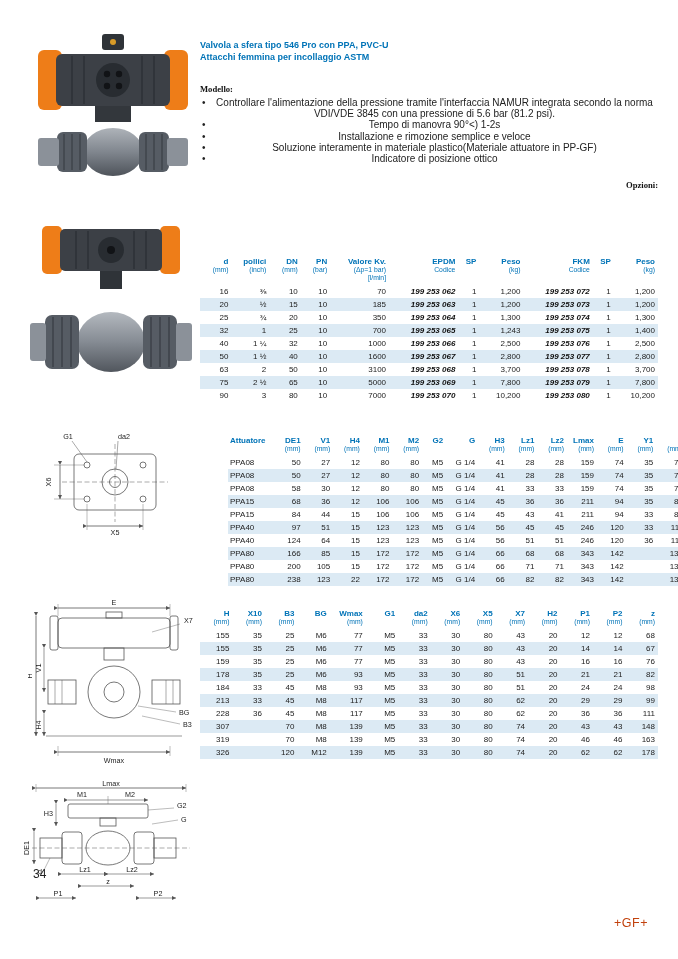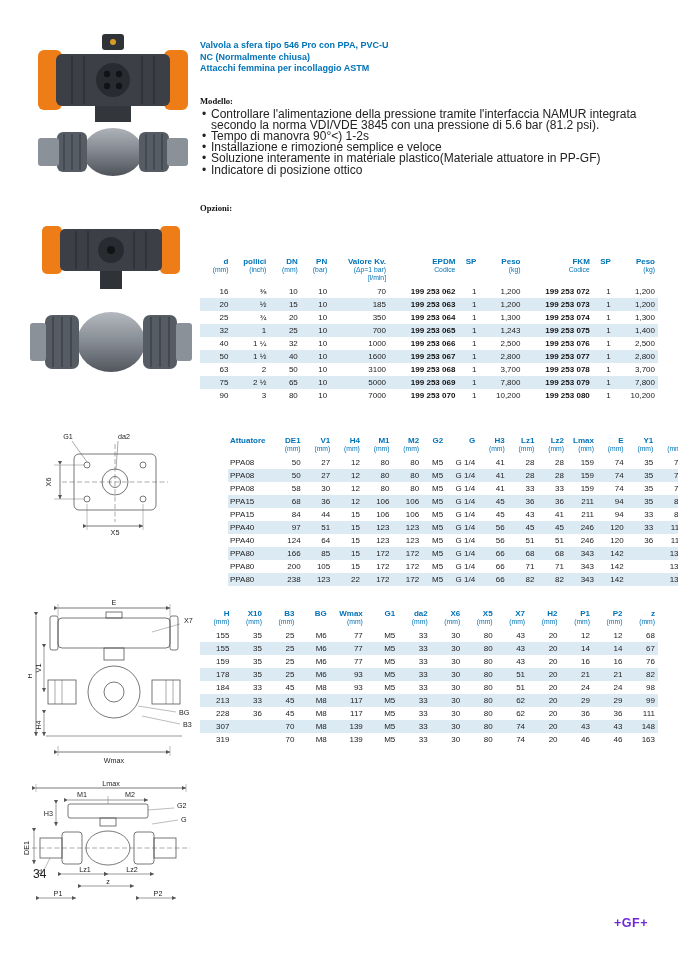--- a/index.html
+++ b/index.html
@@ -9,36 +9,36 @@
 
   
   .photos { position:absolute; left:28px; top:30px; width:172px; }
   .photos svg { display:block; margin:0 0 14px 2px; }
 
   
   .intro { position:absolute; left:200px; top:40px; width:458px; }
   .title div { color:#0073b7; font-weight:bold; font-size:9px; line-height:11.5px; }
   .section-label { font-weight:bold; font-size:8.6px; color:#111;font-family:Liberation Serif, serif; }
   .mt-lg { margin-top:21px; }
-  .mt-sm { margin-top:27px; }
+  .mt-sm { margin-top:16px;text-align:right; }
   ul.bullets { list-style:none; margin-top:3px; }
-  ul.bullets li { font-size:12px; line-height:11.2px; padding-left:11px; position:relative; color:#222; }
+  ul.bullets li { font-size:10px; line-height:11.2px; padding-left:11px; position:relative; color:#222;text-align:center; }
   ul.bullets li::before { content:"\2022"; position:absolute; left:2px; top:0; }
 
   
   .data-table { position:absolute; left:200px; width:458px; border-collapse:collapse; table-layout:fixed; font-size:8px; }
   #table1 { top:257px; }
   #table2 { top:436px;margin-left:28px; }
   #table3 { top:609px; }
   .data-table th { color:#0073b7; text-align:right; vertical-align:top; padding:0 3px 3px 2px; }
   .h-label { font-weight:bold; font-size:8px; line-height:9px; white-space:nowrap; }
   .h-unit  { font-weight:normal; font-size:6.8px; line-height:8px; height:8px; white-space:nowrap; }
   .data-table td { text-align:right; padding:0 3px 0 2px; height:13px; line-height:13px; white-space:nowrap; color:#222; }
   .data-table tbody tr:nth-child(even) { background:#dceaf4; }
-  .data-table td.bold { font-weight:bold; color:#111; }
+  .data-table td.bold { font-weight:bold; color:#111;font-style:italic; }
   .data-table .ta-l { text-align:left; }
 
   #table1 th:nth-child(1){width:30px} #table1 th:nth-child(2){width:36px}
   #table1 th:nth-child(3){width:30px} #table1 th:nth-child(4){width:28px}
   #table1 th:nth-child(5){width:56px} #table1 th:nth-child(6){width:66px}
   #table1 th:nth-child(7){width:20px} #table1 th:nth-child(8){width:42px}
   #table1 th:nth-child(9){width:66px} #table1 th:nth-child(10){width:20px}
   #table1 th:nth-child(11){width:42px}
 
   #table2 th:nth-child(1){width:46px}
@@ -49,21 +49,21 @@
 
   
   .diag { position:absolute; }
   .d1 { left:32px; top:430px; }
   .d2 { left:28px; top:596px; }
   .d3 { left:24px; top:778px; }
   .diag text { font-size:7.2px; fill:#222; font-family:"Liberation Sans", sans-serif; }
 
   
   .footer-left  { position:absolute; left:33px;  top:867px; font-size:12px; color:#222; }
-  .footer-right { position:absolute; right:30px; top:916px; color:#6d28d9; font-weight:bold; font-size:12.5px; letter-spacing:0.5px; }
+  .footer-right { position:absolute; right:30px; top:916px; color:#c2410c; font-weight:normal; font-size:12.5px; letter-spacing:0.5px; }
 </style>
 </head>
 <body>
 
 <div class="page">
 
   <div class="photos">
     <svg width="166" height="172" viewBox="0 0 166 172">
       <defs>
         <linearGradient id="gm1" x1="0" y1="0" x2="0" y2="1">
@@ -136,21 +136,20 @@
           <line x1="139" y1="101" x2="139" y2="151"></line>
       </g>
       <rect x="0" y="107" width="16" height="38" rx="3" fill="#8b9199"></rect>
       <rect x="146" y="107" width="16" height="38" rx="3" fill="#8b9199"></rect>
     </svg>
   </div>
 
   <div class="intro">
     <div class="title">
       <div>Valvola a sfera tipo 546 Pro con PPA, PVC-U</div>
-      <div>NC (Normalmente chiusa)</div>
       <div>Attacchi femmina per incollaggio ASTM</div>
     </div>
     <div class="section-label mt-lg">Modello:</div>
     <ul class="bullets">
         <li>Controllare l'alimentazione della pressione tramite l'interfaccia NAMUR integrata secondo la norma VDI/VDE 3845 con una pressione di 5.6 bar (81.2 psi).</li>
         <li>Tempo di manovra 90°&lt;) 1-2s</li>
         <li>Installazione e rimozione semplice e veloce</li>
         <li>Soluzione interamente in materiale plastico(Materiale attuatore in PP-GF)</li>
         <li>Indicatore di posizione ottico</li>
       </ul>
@@ -773,20 +772,36 @@
           <td>139</td>
           <td>M5</td>
           <td>33</td>
           <td>30</td>
           <td>80</td>
           <td>74</td>
           <td>20</td>
           <td>46</td>
           <td>46</td>
           <td>163</td>
+        </tr>
+        <tr>
+          <td>326</td>
+          <td></td>
+          <td>120</td>
+          <td>M12</td>
+          <td>139</td>
+          <td>M5</td>
+          <td>33</td>
+          <td>30</td>
+          <td>80</td>
+          <td>74</td>
+          <td>20</td>
+          <td>62</td>
+          <td>62</td>
+          <td>178</td>
         </tr>
       </tbody>
     </table>
 
   <svg class="diag d1" width="158" height="106" viewBox="0 0 158 106">
     <defs>
         <marker id="m1" markerWidth="5" markerHeight="5" refX="4" refY="2" orient="auto" markerUnits="userSpaceOnUse">
           <path d="M0,0L4,2L0,4z" fill="#555"></path>
         </marker>
       </defs>

